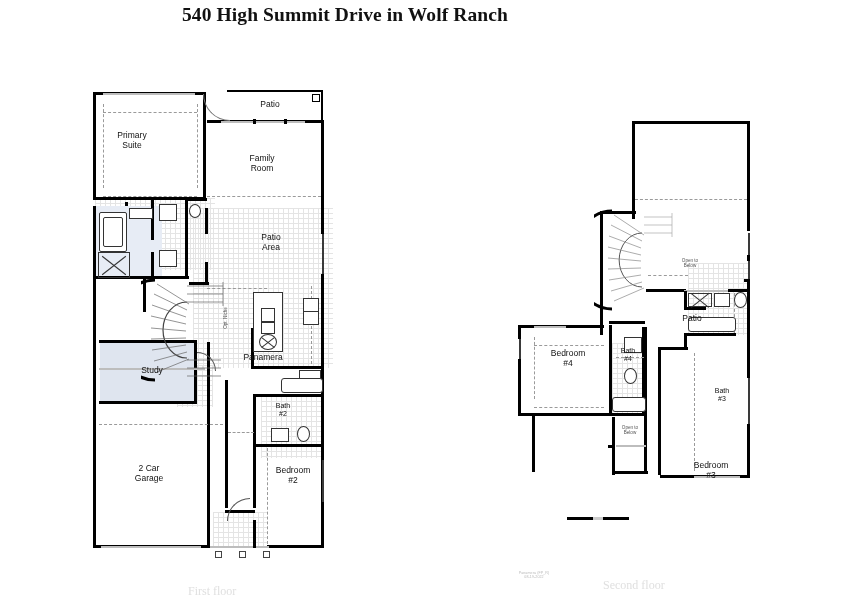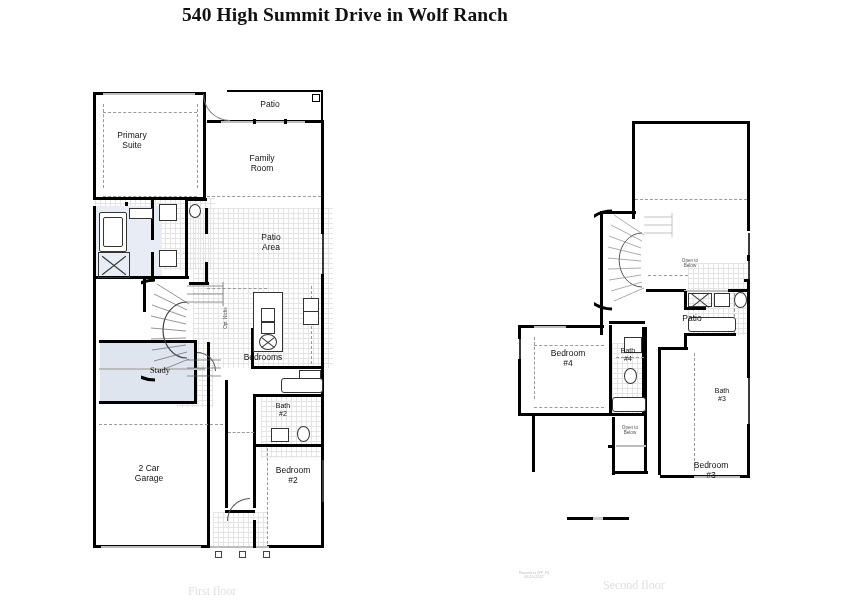--- a/index.html
+++ b/index.html
@@ -213,22 +213,22 @@
     </g>
   </svg>
 
   <div class="label" style="left:7px;top:50px;width:80px;">Primary
 Suite</div>
   <div class="label" style="left:150px;top:19px;width:70px;">Patio</div>
   <div class="label" style="left:140px;top:73px;width:74px;">Family
 Room</div>
   <div class="label" style="left:152px;top:152px;width:68px;">Patio
 Area</div>
-  <div class="label" style="left:142px;top:272px;width:72px;">Bedrooms</div>
-  <div class="label" style="left:40px;top:285px;width:70px;font-family:Liberation Serif, serif;">Study</div>
+  <div class="label" style="left:142px;top:272px;width:72px;">Panamera</div>
+  <div class="label" style="left:32px;top:285px;width:70px;">Study</div>
   <div class="label" style="left:28px;top:383px;width:72px;">2 Car
 Garage</div>
   <div class="label sm" style="left:178px;top:322px;width:40px;">Bath
 #2</div>
   <div class="label" style="left:178px;top:385px;width:60px;">Bedroom
 #2</div>
   <div class="label xs vert" style="left:138px;top:258px;width:40px;">Opt. Niche</div>
 </div>
 
 <div class="floor-caption" style="left:188px;top:584px;">First floor</div>

